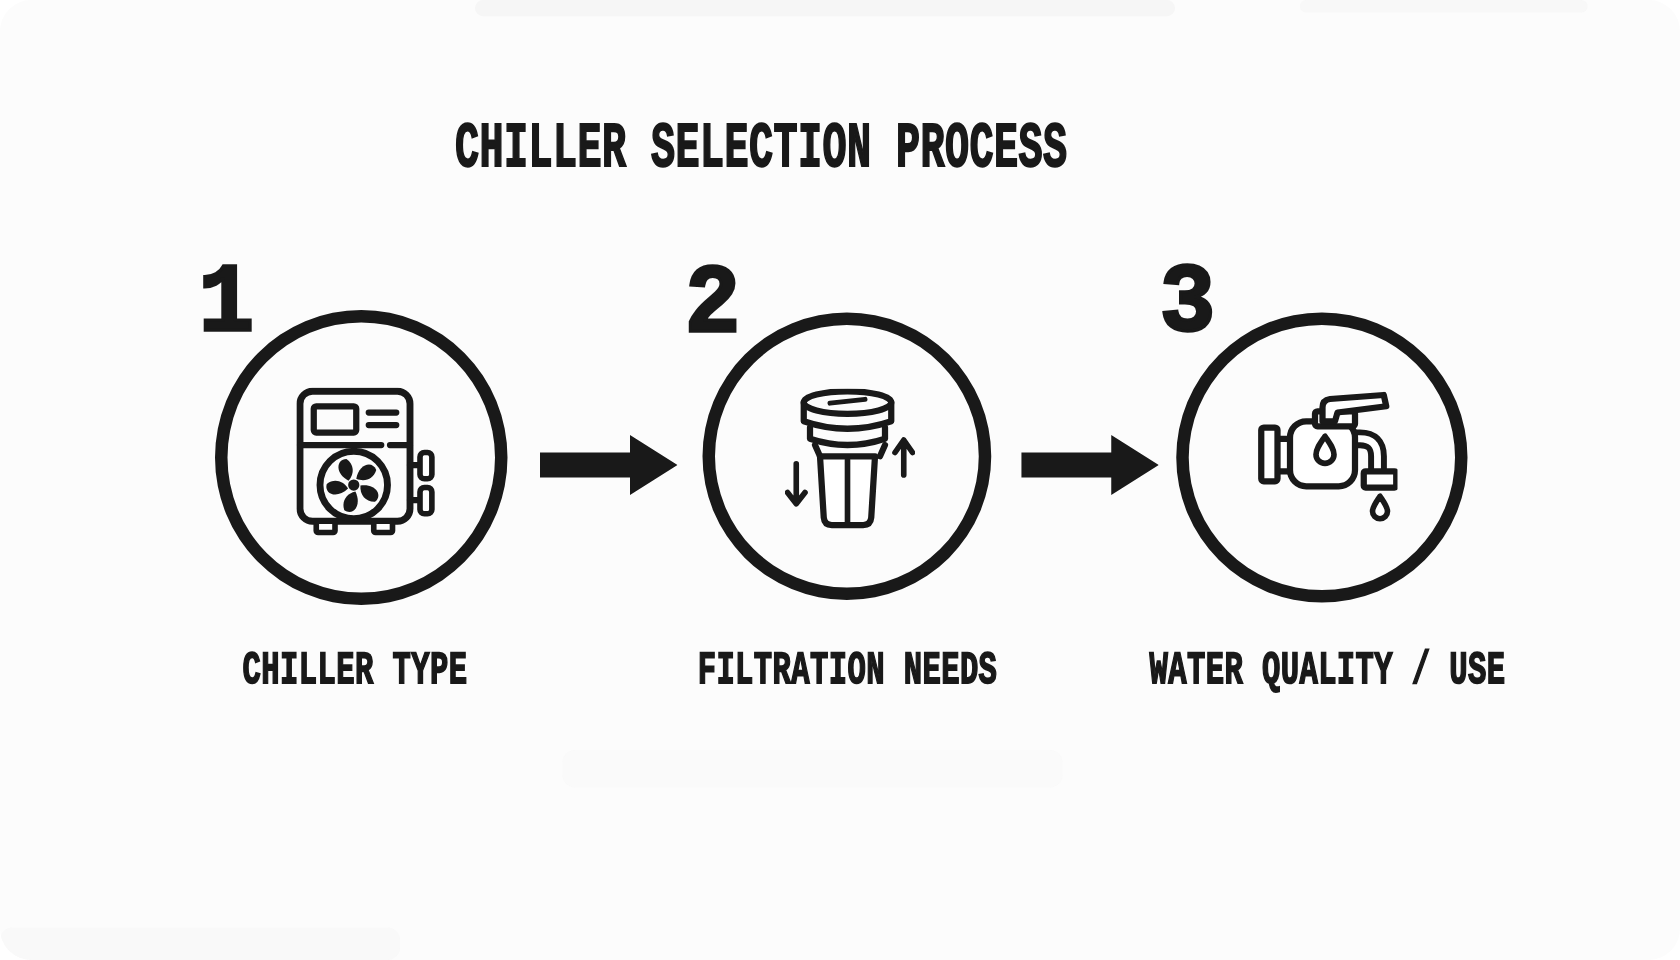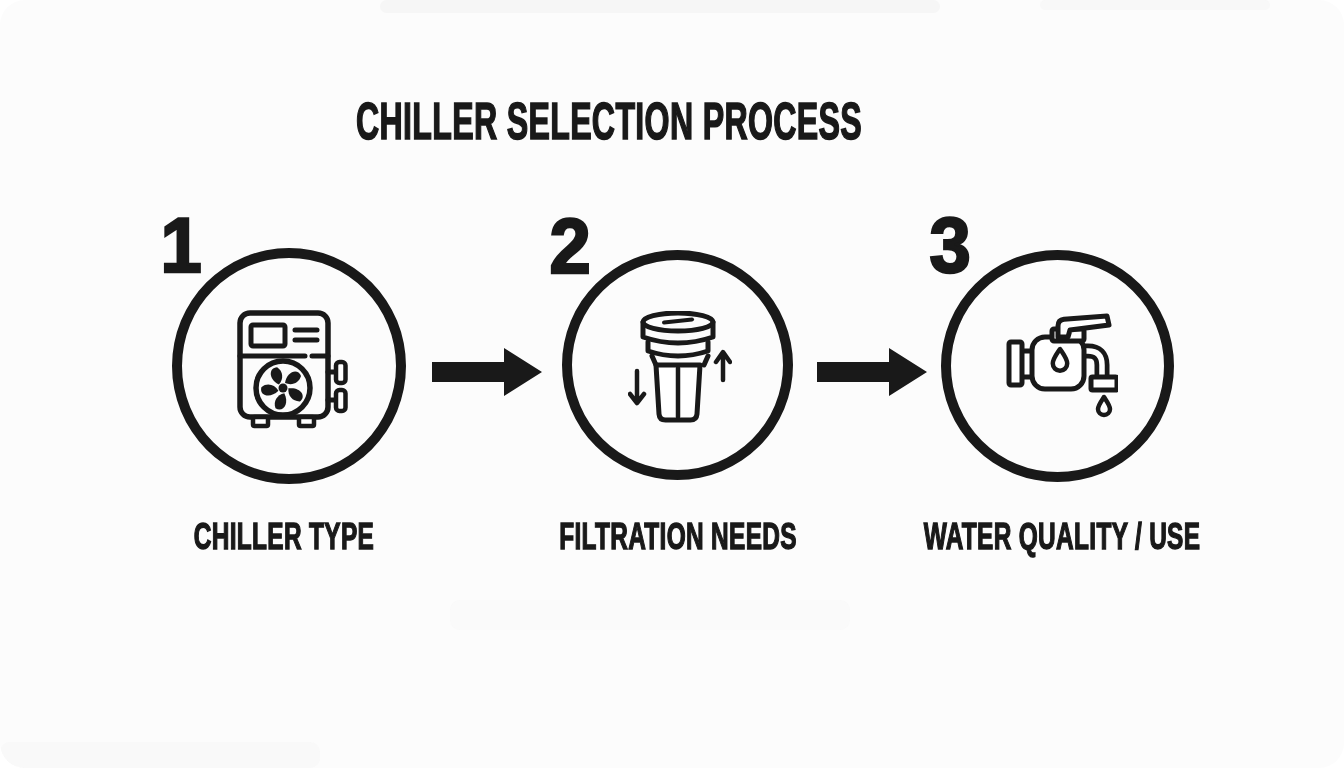--- a/index.html
+++ b/index.html
@@ -1,20 +1,20 @@
 <!DOCTYPE html>
 <html style="--ink: #191919; --bg: #fcfcfc;"><head>
 <meta charset="utf-8">
 <style>
   html,body { margin:0; padding:0; }
   #canvas {
     position:relative; width:1344px; height:768px;
     background: var(--bg, #fcfcfc);
     overflow:hidden;
-    font-family:Liberation Sans, sans-serif;
+    font-family:Liberation Mono, monospace;
     color: var(--ink, #191919);
     border-radius: 25px;
   }
   .blotch { position:absolute; border-radius:10px; pointer-events:none; }
 
   .txt {
     position:absolute; white-space:nowrap; font-weight:bold;
     color: var(--ink, #191919);
     transform-origin: top center;
   }

